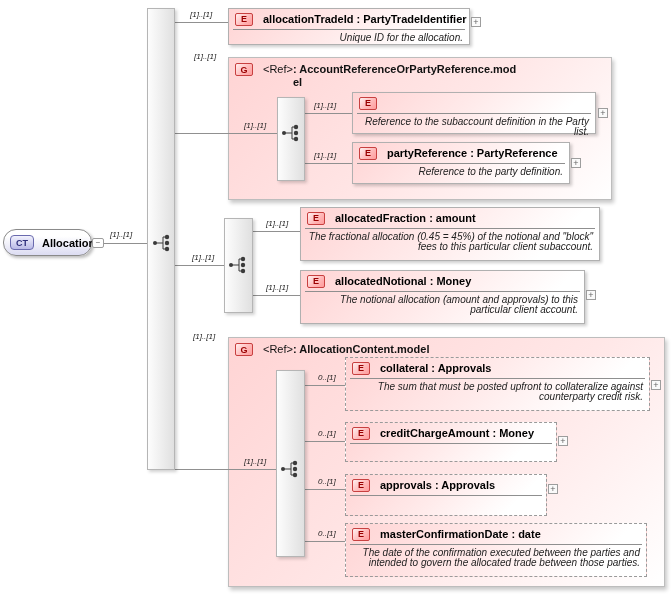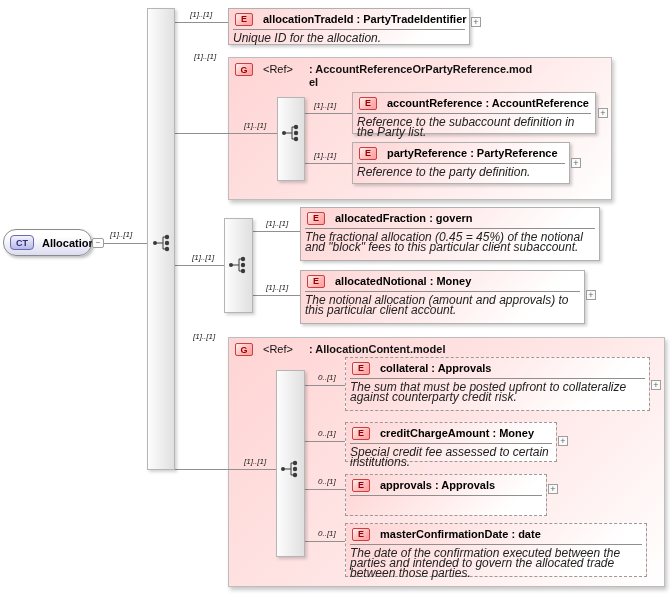--- a/index.html
+++ b/index.html
@@ -16,29 +16,29 @@
   .gbox-head{display:flex;align-items:flex-start;padding:5px 0 0 6px;}
   .badge{display:inline-flex;align-items:center;justify-content:center;
     box-sizing:border-box;flex:0 0 auto;}
   .e-badge,.g-badge{width:18px;height:13px;border:1px solid #c84040;border-radius:2px;
     background:linear-gradient(135deg,#fff0f0 0%,#ffb6b6 60%,#ff9c9c 100%);
     color:#990000;font-weight:bold;font-size:9px;}
   .ct-badge{width:24px;height:15px;border:1px solid #6a6aae;border-radius:4px;
     background:linear-gradient(180deg,#f2f2fd,#b9b9e6);color:#2d2d7a;
     font-weight:bold;font-size:9px;}
   .gbox-name{font-weight:normal;font-size:11px;color:#111;margin-left:10px;white-space:nowrap;}
-  .gbox-type{font-weight:bold;font-size:11px;color:#111;margin-left:16px;
+  .gbox-type{font-weight:bold;font-size:11px;color:#111;
     display:inline-block;max-width:228px;word-break:break-all;line-height:13px;}
   .ebox{position:absolute;background:linear-gradient(135deg,#ffd4d4 0%,#ffeaea 45%,#ffffff 82%);
     border:1px solid #b0b0b0;box-shadow:2px 2px 3px rgba(0,0,0,.2);box-sizing:border-box;}
   .ebox.dashed{border-style:dashed;border-color:#9a9a9a;box-shadow:none;}
   .ebox-head{height:20px;display:flex;align-items:center;padding-left:6px;}
   .ebox-title{font-weight:bold;font-size:11px;color:#000;margin-left:10px;white-space:nowrap;}
   .sep{height:1px;background:#8f8f8f;margin:0 4px;}
-  .ebox-ann{font-style:italic;font-size:12px;line-height:10px;color:#222;padding:3px 6px 0 4px;}
+  .ebox-ann{font-style:italic;font-size:10px;line-height:10px;color:#222;padding:3px 6px 0 4px;text-align:right;}
   .expand{position:absolute;width:10px;height:10px;border:1px solid #9d9d9d;background:#fafafa;
     color:#666;font-size:9px;line-height:8px;text-align:center;box-sizing:border-box;cursor:pointer;}
   .collapse{position:absolute;left:92px;top:238px;width:12px;height:10px;border:1px solid #9d9d9d;
     border-radius:2px;background:#fff;color:#666;font-size:8px;line-height:8px;text-align:center;
     box-sizing:border-box;cursor:pointer;}
   .ct-node{position:absolute;left:3px;top:229px;width:89px;height:27px;border:1px solid #8a8a8a;
     border-radius:13px;background:linear-gradient(180deg,#ffffff 25%,#dcdcf2 100%);
     box-shadow:2px 2px 3px rgba(0,0,0,.25);display:flex;align-items:center;padding-left:6px;
     box-sizing:border-box;}
   .ct-label{font-weight:bold;font-size:11px;color:#000;margin-left:8px;white-space:nowrap;}
@@ -131,39 +131,38 @@
       <span class="badge e-badge">E</span>
       <span class="ebox-title">allocationTradeId : PartyTradeIdentifier</span>
     </div>
     <div class="sep"></div>
     <div class="ebox-ann">Unique ID for the allocation.</div>
   </div>
 
   <div class="ebox" style="left:352px;top:92px;width:244px;height:42px;">
     <div class="ebox-head">
       <span class="badge e-badge">E</span>
-      <span class="ebox-title">accountReference : AccountReference</span>
     </div>
     <div class="sep"></div>
     <div class="ebox-ann">Reference to the subaccount definition in the Party list.</div>
   </div>
 
   <div class="ebox" style="left:352px;top:142px;width:218px;height:42px;">
     <div class="ebox-head">
       <span class="badge e-badge">E</span>
       <span class="ebox-title">partyReference : PartyReference</span>
     </div>
     <div class="sep"></div>
     <div class="ebox-ann">Reference to the party definition.</div>
   </div>
 
   <div class="ebox" style="left:300px;top:207px;width:300px;height:54px;">
     <div class="ebox-head">
       <span class="badge e-badge">E</span>
-      <span class="ebox-title">allocatedFraction : govern</span>
+      <span class="ebox-title">allocatedFraction : amount</span>
     </div>
     <div class="sep"></div>
     <div class="ebox-ann">The fractional allocation (0.45 = 45%) of the notional and "block" fees to this particular client subaccount.</div>
   </div>
 
   <div class="ebox" style="left:300px;top:270px;width:285px;height:54px;">
     <div class="ebox-head">
       <span class="badge e-badge">E</span>
       <span class="ebox-title">allocatedNotional : Money</span>
     </div>
@@ -179,21 +178,20 @@
     <div class="sep"></div>
     <div class="ebox-ann">The sum that must be posted upfront to collateralize against counterparty credit risk.</div>
   </div>
 
   <div class="ebox dashed" style="left:345px;top:422px;width:212px;height:40px;">
     <div class="ebox-head">
       <span class="badge e-badge">E</span>
       <span class="ebox-title">creditChargeAmount : Money</span>
     </div>
     <div class="sep"></div>
-    <div class="ebox-ann">Special credit fee assessed to certain institutions.</div>
   </div>
 
   <div class="ebox dashed" style="left:345px;top:474px;width:202px;height:42px;">
     <div class="ebox-head">
       <span class="badge e-badge">E</span>
       <span class="ebox-title">approvals : Approvals</span>
     </div>
     <div class="sep"></div>
   </div>
 

